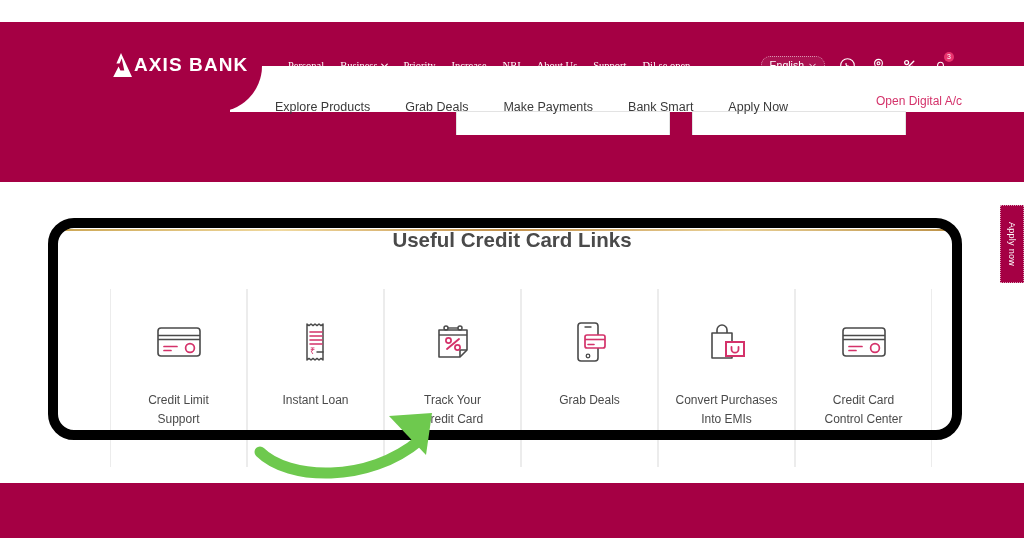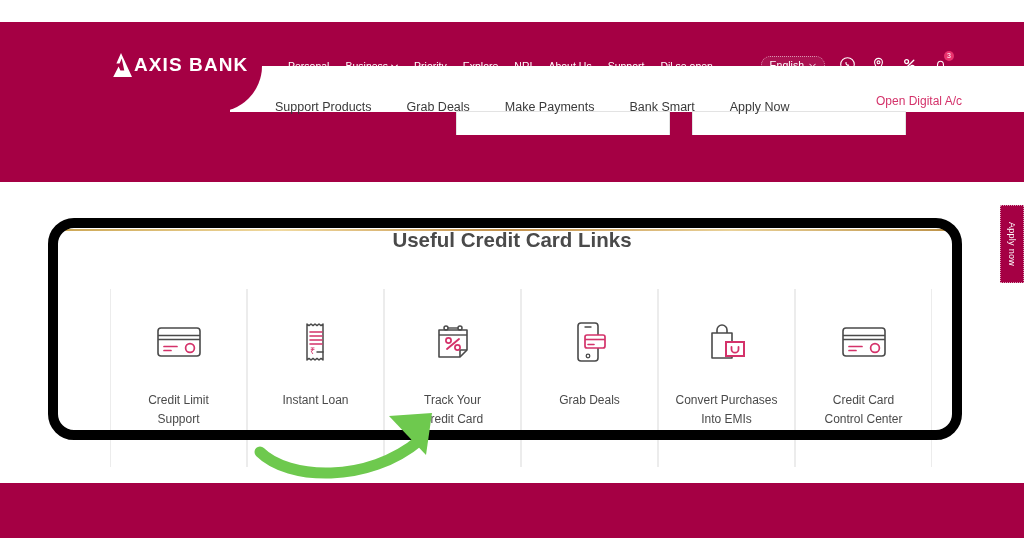--- a/index.html
+++ b/index.html
@@ -43,27 +43,27 @@
     font-family:"Liberation Sans", sans-serif;
   }
 
   .topnav {
     position:absolute; left:288px; top:38px;
     display:flex; align-items:center; gap:16px;
     z-index:5;
   }
   .topnav a {
     color:#ffffff; font-size:10.5px; text-decoration:none; white-space:nowrap;
-    display:flex; align-items:flex-start; gap:3px;
+    display:flex; align-items:flex-start; gap:3px;font-family:Liberation Serif, serif;
   }
   .chev { display:inline-block; width:7px; height:7px; }
 
   .top-right {
     position:absolute; right:75px; top:34px;
-    display:flex; align-items:flex-start; gap:14px;
+    display:flex; align-items:center; gap:14px;
     z-index:5;
   }
   .lang-pill {
     border:1px dotted rgba(255,255,255,.55);
     border-radius:11px; padding:2px 8px;
     color:#fff; font-size:10.5px;
     display:flex; align-items:center; gap:5px;
     background: rgba(255,255,255,0.07);
   }
   .hicon { width:17px; height:17px; display:block; position:relative; }
@@ -198,21 +198,21 @@
         <span>
           <svg class="chev" viewBox="0 0 10 10">
               <path d="M1 3 L5 7 L9 3" stroke="#fff" stroke-width="1.6" fill="none" stroke-linecap="round" stroke-linejoin="round"></path>
             </svg>
         </span>
       </a>
       <a href="#">
           <span>Priority</span>
         </a>
       <a href="#">
-          <span>Explore</span>
+          <span>Increase</span>
         </a>
       <a href="#">
           <span>NRI</span>
         </a>
       <a href="#">
           <span>About Us</span>
         </a>
       <a href="#">
           <span>Support</span>
         </a>
@@ -257,21 +257,21 @@
       <span class="bell-wrap">
         <svg class="hicon" viewBox="0 0 20 20">
           <path d="M6 13.5 c0-1 .6-1.3 .6-3.4 0-2.3 1.2-3.9 3.4-3.9 s3.4 1.6 3.4 3.9 c0 2.1 .6 2.4 .6 3.4z" fill="none" stroke="#fff" stroke-width="1.3" stroke-linejoin="round"></path>
           <path d="M8.6 15.2 c.3 .9 2.5 .9 2.8 0" fill="none" stroke="#fff" stroke-width="1.3" stroke-linecap="round"></path>
         </svg>
         <span class="bell-badge">3</span>
       </span>
     </div>
 
     <nav class="mainnav">
-      <a href="#">Support Products</a>
+      <a href="#">Explore Products</a>
       <a href="#">Grab Deals</a>
       <a href="#">Make Payments</a>
       <a href="#">Bank Smart</a>
       <a href="#">Apply Now</a>
     </nav>
 
     <div class="header-cta">
       <a href="#" class="open-digital" style="text-decoration:none">Open Digital A/c</a>
     </div>
   </div>

